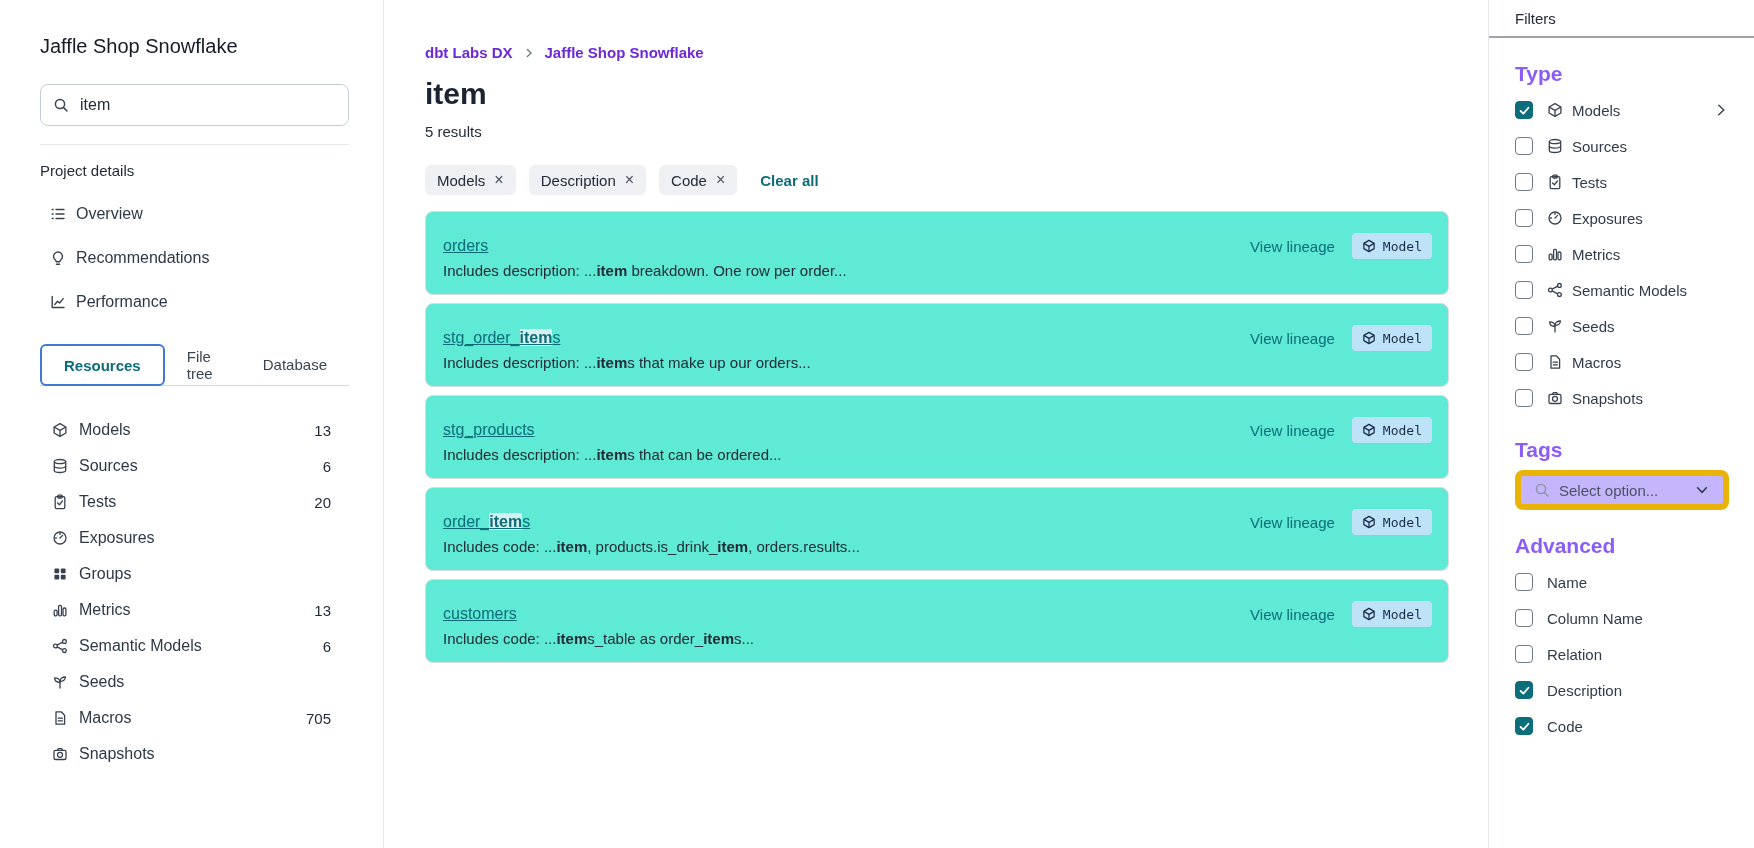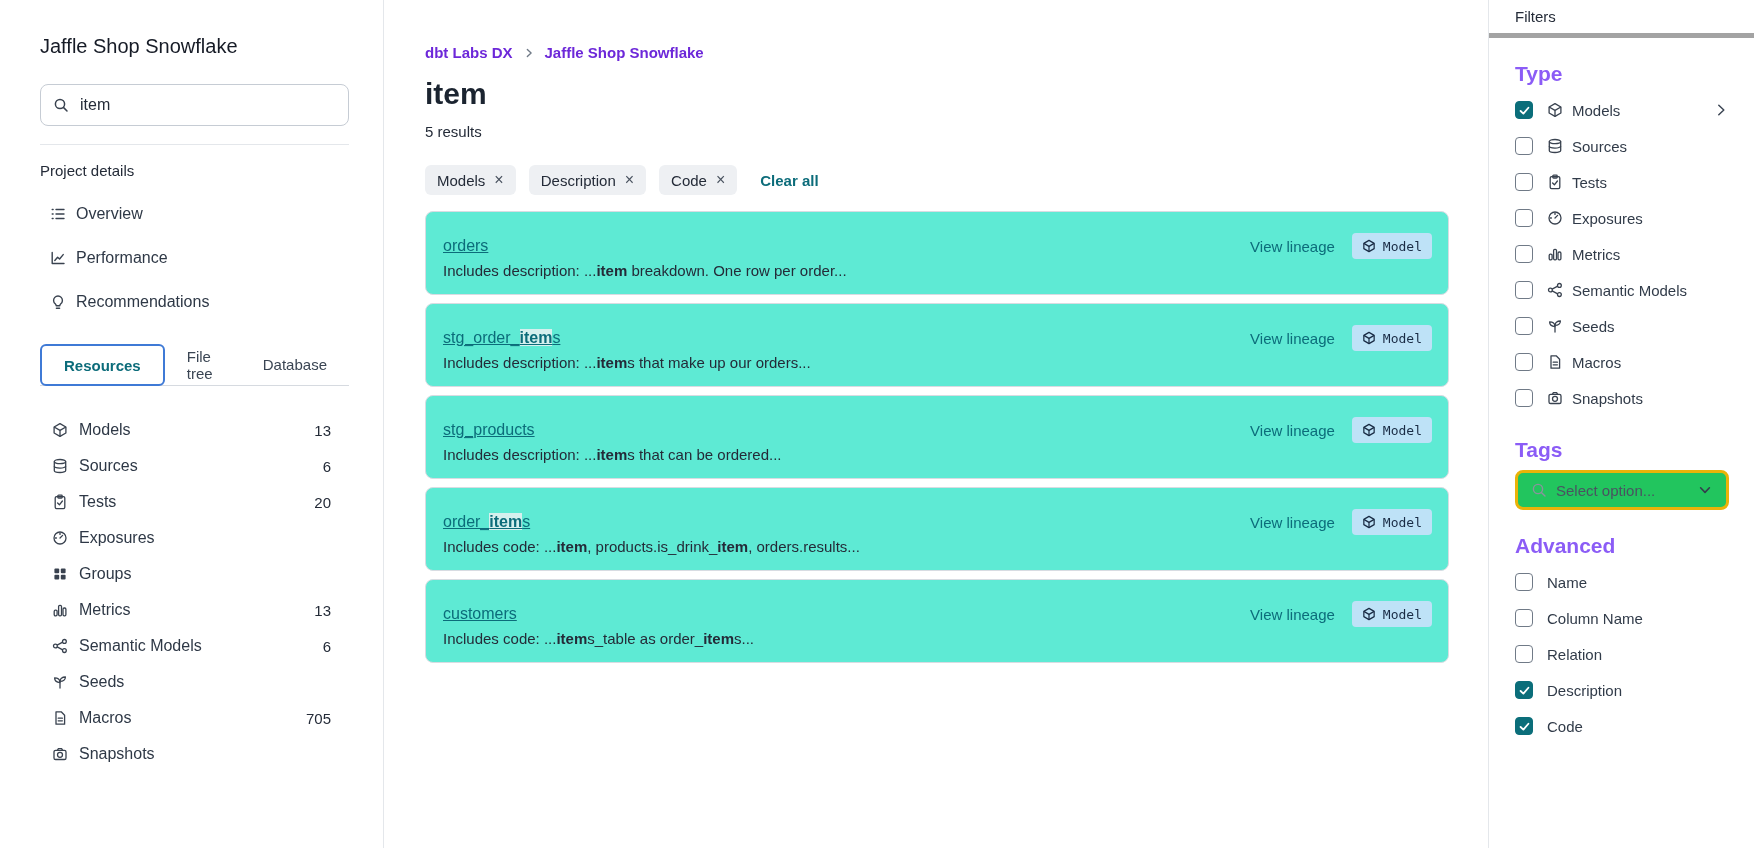--- a/index.html
+++ b/index.html
@@ -51,35 +51,35 @@
   .seg-hl { background:#D5F0EE; }
   .card-right { position:absolute; top:21px; right:16px; display:flex; align-items:center; gap:17px; }
   .view-lineage { color:#0C6C7A; font-size:15px; text-decoration:none; cursor:pointer; }
   .badge { display:inline-flex; align-items:center; gap:7px; background:#BEE2F7; color:#1A2C45;
            border-radius:4px; height:26px; padding:4px 10px; font-family:"DejaVu Sans Mono", monospace;
            font-size:13px; }
   .badge .icon { display:flex; }
 
   
   .filters { width:266px; flex:none; border-left:1px solid #E4E7EB; }
-  .filters-header { height:38px; border-bottom:5px solid #a3a3a3; display:flex; align-items:center;
+  .filters-header { height:38px; border-bottom:2px solid #a3a3a3; display:flex; align-items:center;
                     padding-left:26px; font-size:15px; color:#242B38; }
   .filters-body { padding:0 25px 0 26px; }
   .f-section-title { font-size:21px; color:#8b5cf6; line-height:20px; margin-top:26px; margin-bottom:8px;font-weight:bold; }
   .f-section-title.tags { margin-top:24px; margin-bottom:10px; }
   .f-row { height:36px; display:flex; align-items:center; cursor:pointer; }
   .cb { width:18px; height:18px; border:1.5px solid #707A87; border-radius:4px; background:#fff; flex:none;
         display:flex; align-items:center; justify-content:center; cursor:pointer; }
   .cb.checked { background:#0B6E7A; border-color:#0B6E7A; }
   .f-row .icon { margin-left:14px; color:#39424F; display:flex; }
   .f-label { margin-left:9px; font-size:15px; color:#313B49; }
   .f-label.no-icon { margin-left:14px; }
   .chev { margin-left:auto; color:#3C4654; display:flex; cursor:pointer; }
-  .select { height:40px; border:3px solid #eab308; border-radius:8px; display:flex; align-items:center;
-            padding:0 13px; gap:9px; cursor:pointer; background:#22c55e; }
+  .select { height:40px; border:6px solid #eab308; border-radius:8px; display:flex; align-items:center;
+            padding:0 13px; gap:9px; cursor:pointer; background:#c4b5fd; }
   .select .sicon { color:#8B929D; display:flex; }
   .select .placeholder { font-size:15px; color:#4A5361; }
   .select .chev-down { margin-left:auto; color:#343E4C; display:flex; }
 
   .i16 { width:16px; height:16px; display:block; }
   .i14 { width:14px; height:14px; display:block; }
   .i12 { width:12px; height:12px; display:block; }
 </style>
 </head>
 <body>
@@ -113,34 +113,34 @@
               <line x1="2.2" y1="3.5" x2="3.1" y2="3.5"></line>
               <line x1="2.2" y1="8" x2="3.1" y2="8"></line>
               <line x1="2.2" y1="12.5" x2="3.1" y2="12.5"></line>
             </svg>
         </span>
         <span>Overview</span>
       </div>
       <div class="nav-item">
         <span class="icon">
           <svg class="i16" viewBox="0 0 16 16" fill="none" stroke="currentColor" stroke-width="1.4" stroke-linecap="round" stroke-linejoin="round">
+              <path d="M5.2,9.8 a4.4,4.4 0 1 1 5.6,0 c-0.8,0.7 -1,1.2 -1,2 h-3.6 c0,-0.8 -0.2,-1.3 -1,-2 Z"></path>
+              <line x1="6.4" y1="14.2" x2="9.6" y2="14.2"></line>
+            </svg>
+        </span>
+        <span>Recommendations</span>
+      </div>
+      <div class="nav-item">
+        <span class="icon">
+          <svg class="i16" viewBox="0 0 16 16" fill="none" stroke="currentColor" stroke-width="1.4" stroke-linecap="round" stroke-linejoin="round">
               <polyline points="2.2,2.5 2.2,13.5 14,13.5"></polyline>
               <polyline points="4.8,10.5 7.6,7.2 9.6,9 13.2,4.6"></polyline>
             </svg>
         </span>
         <span>Performance</span>
-      </div>
-      <div class="nav-item">
-        <span class="icon">
-          <svg class="i16" viewBox="0 0 16 16" fill="none" stroke="currentColor" stroke-width="1.4" stroke-linecap="round" stroke-linejoin="round">
-              <path d="M5.2,9.8 a4.4,4.4 0 1 1 5.6,0 c-0.8,0.7 -1,1.2 -1,2 h-3.6 c0,-0.8 -0.2,-1.3 -1,-2 Z"></path>
-              <line x1="6.4" y1="14.2" x2="9.6" y2="14.2"></line>
-            </svg>
-        </span>
-        <span>Recommendations</span>
       </div>
     </nav>
 
     <div class="tabs">
       <div class="tab active">Resources</div>
       <div class="tab">File tree</div>
       <div class="tab">Database</div>
     </div>
 
     <ul class="resource-list">

